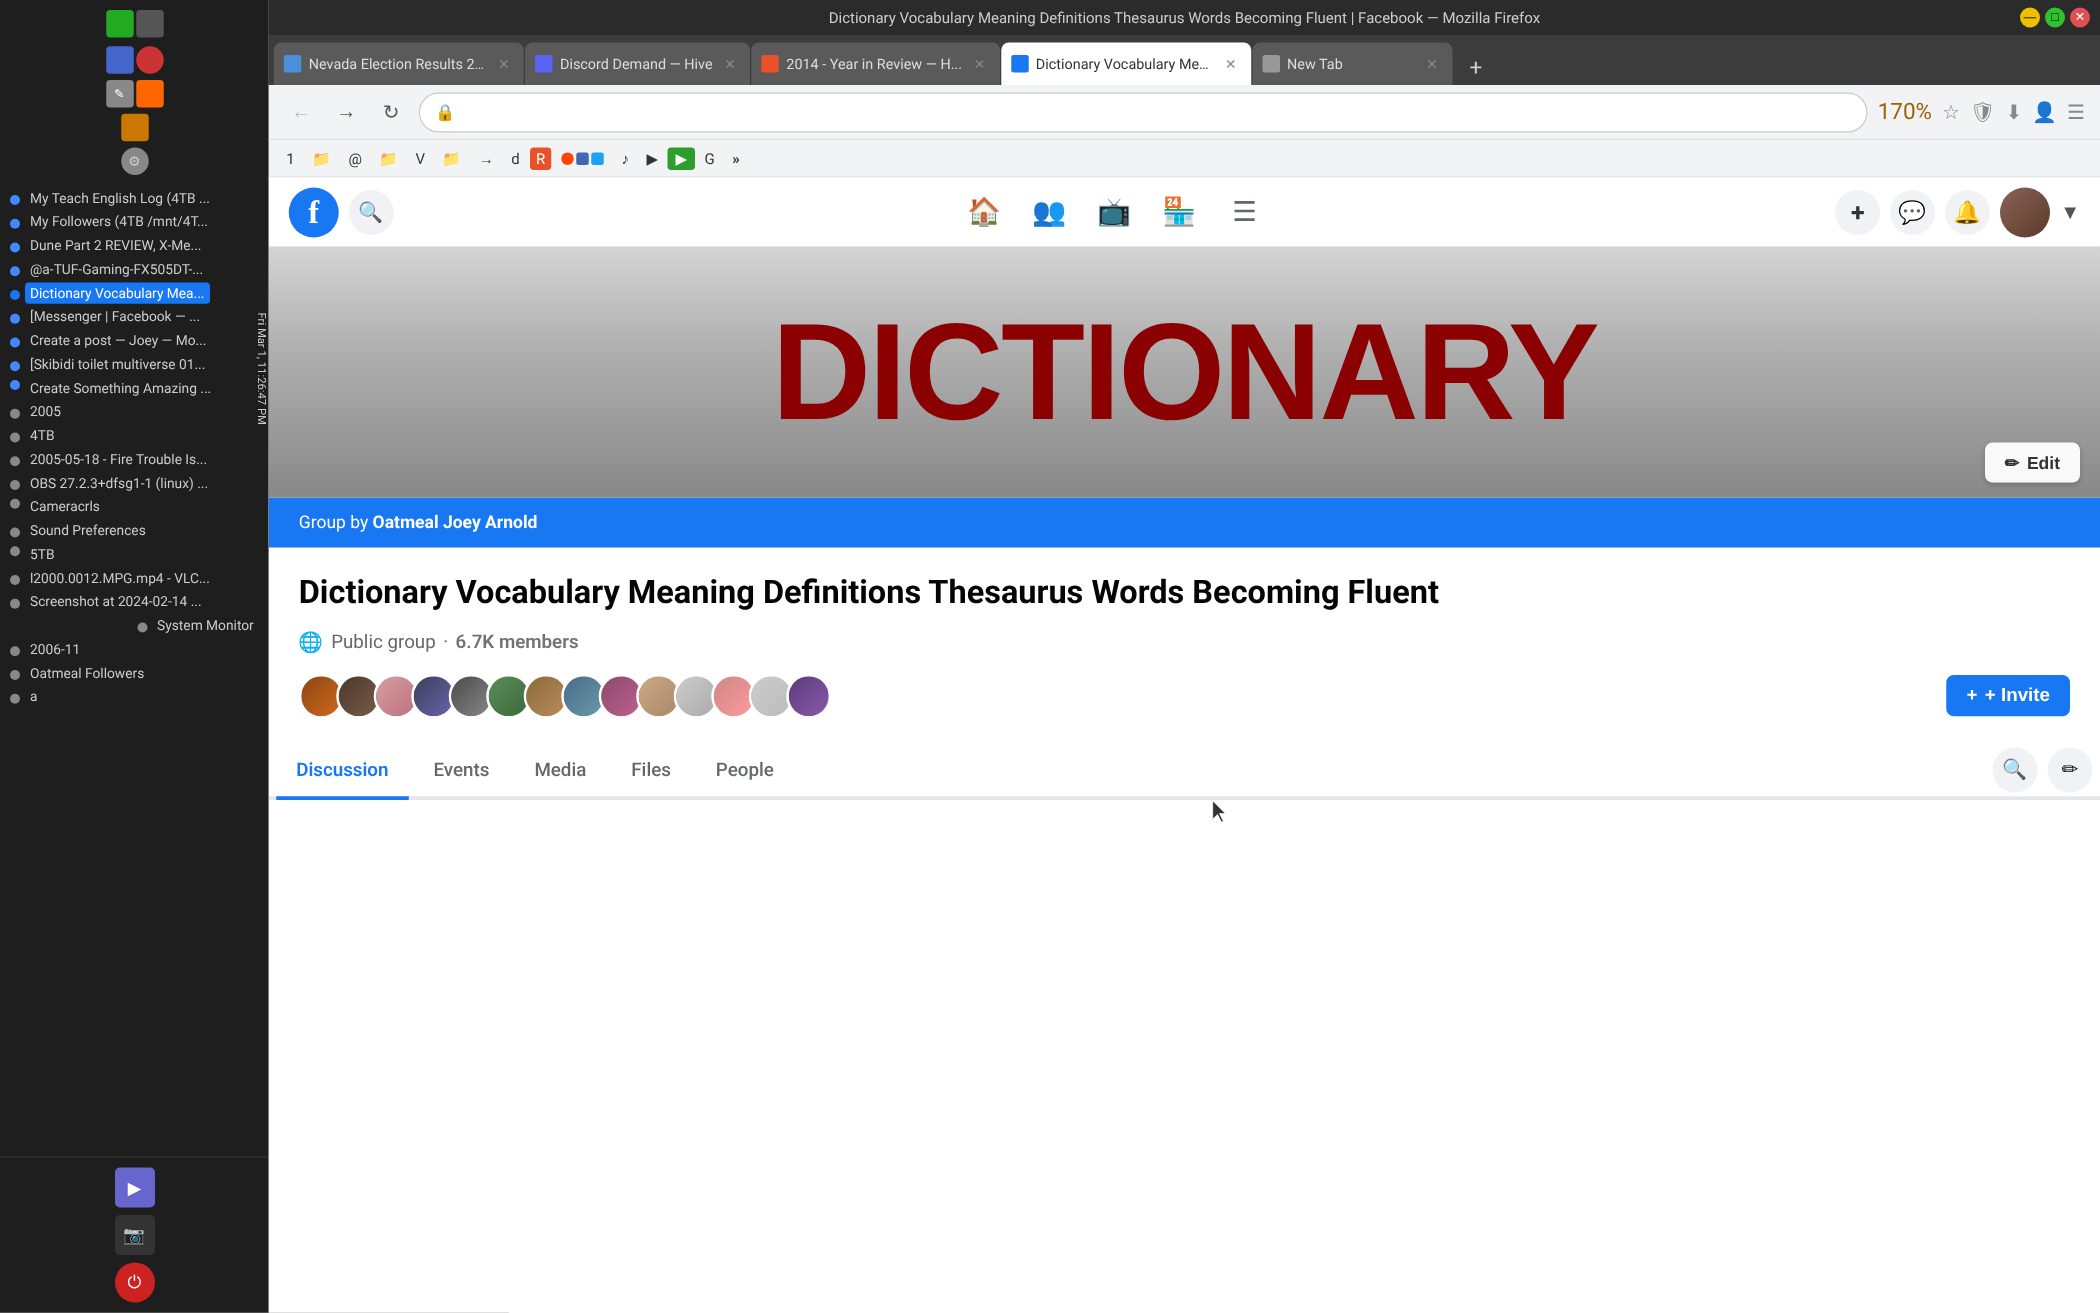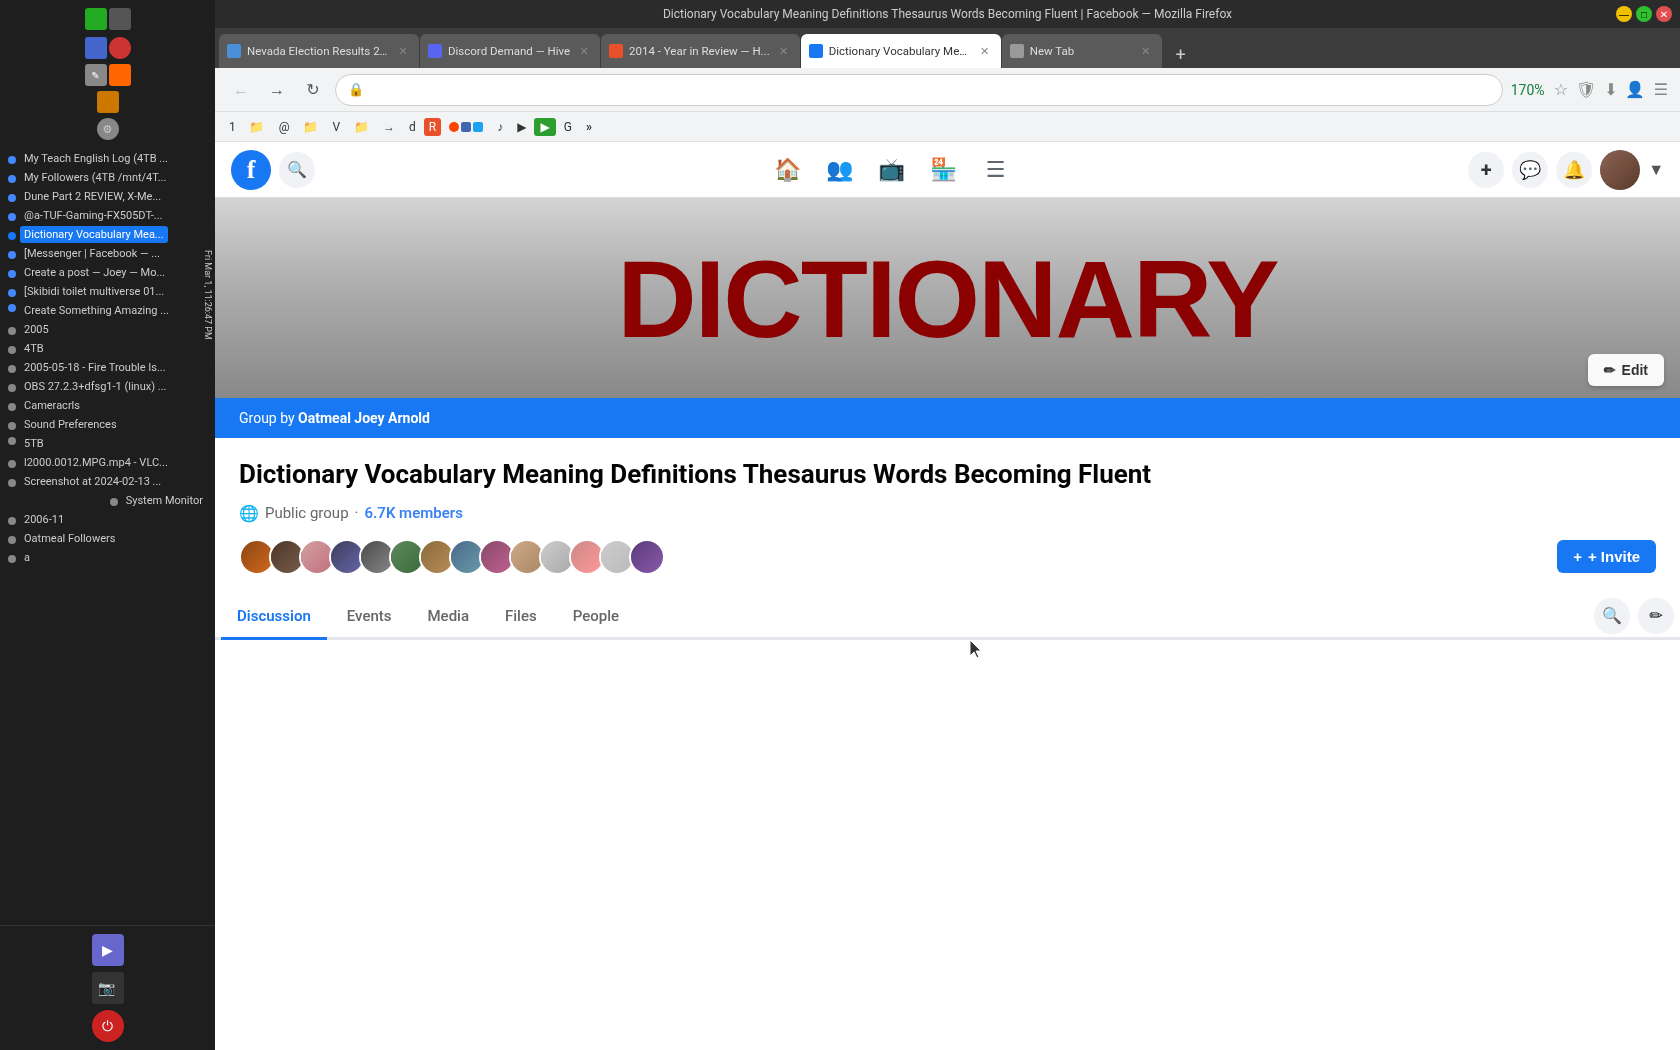--- a/index.html
+++ b/index.html
@@ -25,21 +25,21 @@
     .tab-label { overflow: hidden; text-overflow: ellipsis; white-space: nowrap; flex: 1; font-size: 11.5px; }
     .tab-close { width: 16px; height: 16px; border-radius: 50%; display: flex; align-items: center; justify-content: center; font-size: 11px; color: #888; cursor: pointer; }
     .tab-new { width: 28px; height: 28px; display: flex; align-items: center; justify-content: center; color: #ccc; font-size: 18px; cursor: pointer; margin-left: 4px; }
 
     
     .address-bar { height: 44px; background: #f1f3f4; border-bottom: 1px solid #ddd; display: flex; align-items: center; padding: 0 12px; gap: 8px; }
     .nav-btn { width: 28px; height: 28px; border-radius: 50%; border: none; background: transparent; cursor: pointer; display: flex; align-items: center; justify-content: center; font-size: 16px; color: #555; }
     .nav-btn.disabled { color: #bbb; cursor: default; }
     .url-bar { flex: 1; height: 32px; background: #fff; border: 1.5px solid #ccc; border-radius: 20px; display: flex; align-items: center; padding: 0 12px; gap: 6px; }
     .url-text { font-size: 13px; color: #1a73e8; flex: 1; }
-    .zoom-text { font-size: 14px; color: #15803d; min-width: 35px; }
+    .zoom-text { font-size: 18px; color: #a16207; min-width: 35px; }
     .bookmark-icon { color: #888; font-size: 16px; cursor: pointer; }
 
     
     .bookmarks-bar { height: 30px; background: #f1f3f4; border-bottom: 1px solid #e0e0e0; display: flex; align-items: center; padding: 0 8px; gap: 2px; overflow: hidden; }
     .bm-item { padding: 2px 6px; font-size: 12px; color: #333; cursor: pointer; border-radius: 3px; white-space: nowrap; display: flex; align-items: center; gap: 3px; }
 
     
     .fb-content { flex: 1; overflow: hidden; background: #fff; display: flex; flex-direction: column; }
 
     
@@ -60,21 +60,21 @@
     
     .group-by-bar { height: 40px; background: #1877f2; display: flex; align-items: center; padding: 0 24px; flex-shrink: 0; }
     .group-by-text { color: #fff; font-size: 14px; }
     .group-by-link { color: #fff; font-weight: 700; font-size: 14px; cursor: pointer; }
 
     
     .group-info { padding: 20px 24px; flex-shrink: 0; }
     .group-title { font-size: 26px; font-weight: 700; color: #050505; line-height: 1.3; margin-bottom: 12px; }
     .group-meta { display: flex; align-items: center; gap: 6px; font-size: 15px; color: #65676b; margin-bottom: 16px; }
     .globe-icon { font-size: 16px; }
-    .members-count { font-weight: 600; color: #3b82f6; }
+    .members-count { font-weight: 600; color: #737373; }
     .group-actions { display: flex; align-items: center; gap: 12px; }
     .invite-btn { background: #1877f2; color: #fff; border: none; border-radius: 6px; padding: 8px 16px; font-size: 15px; font-weight: 600; cursor: pointer; display: flex; align-items: center; gap: 6px; margin-left: auto; }
 
     
     .group-tabs { display: flex; border-bottom: 3px solid #e4e6eb; padding: 0 6px; gap: 4px; flex-shrink: 0; }
     .group-tab { padding: 12px 16px; font-size: 15px; font-weight: 500; color: #65676b; cursor: pointer; border-bottom: 3px solid transparent; margin-bottom: -3px; white-space: nowrap; }
     .group-tab.active { color: #1877f2; border-bottom-color: #1877f2; font-weight: 600; }
 
     
     .left-sidebar { position: absolute; left: 0; top: 0; width: 215px; height: 1050px; background: #1e1e1e; display: flex; flex-direction: column; overflow: hidden; }
@@ -178,39 +178,39 @@
       <div class="sidebar-item">4TB</div>
     </div>
     <div style="display:flex;align-items:center;gap:4px;margin-bottom:2px;">
       <div class="sidebar-dot" style="background:#888;"></div>
       <div class="sidebar-item">2005-05-18 - Fire Trouble Is...</div>
     </div>
     <div style="display:flex;align-items:center;gap:4px;margin-bottom:2px;">
       <div class="sidebar-dot" style="background:#888;"></div>
       <div class="sidebar-item">OBS 27.2.3+dfsg1-1 (linux) ...</div>
     </div>
-    <div style="display:flex;align-items:center;gap:4px;margin-bottom:2px;">
+    <div style="display:flex;align-items:flex-start;gap:4px;margin-bottom:2px;">
       <div class="sidebar-dot" style="background:#888;"></div>
       <div class="sidebar-item">Cameracrls</div>
     </div>
     <div style="display:flex;align-items:center;gap:4px;margin-bottom:2px;">
       <div class="sidebar-dot" style="background:#888;"></div>
       <div class="sidebar-item">Sound Preferences</div>
     </div>
     <div style="display:flex;gap:4px;margin-bottom:2px;">
       <div class="sidebar-dot" style="background:#888;"></div>
       <div class="sidebar-item">5TB</div>
     </div>
     <div style="display:flex;align-items:center;gap:4px;margin-bottom:2px;">
       <div class="sidebar-dot" style="background:#888;"></div>
       <div class="sidebar-item">l2000.0012.MPG.mp4 - VLC...</div>
     </div>
     <div style="display:flex;align-items:center;gap:4px;margin-bottom:2px;">
       <div class="sidebar-dot" style="background:#888;"></div>
-      <div class="sidebar-item">Screenshot at 2024-02-13 ...</div>
+      <div class="sidebar-item">Screenshot at 2024-02-14 ...</div>
     </div>
     <div style="display:flex;align-items:center;gap:4px;margin-bottom:2px;justify-content:flex-end;">
       <div class="sidebar-dot" style="background:#888;"></div>
       <div class="sidebar-item">System Monitor</div>
     </div>
     <div style="display:flex;align-items:center;gap:4px;margin-bottom:2px;">
       <div class="sidebar-dot" style="background:#888;"></div>
       <div class="sidebar-item">2006-11</div>
     </div>
     <div style="display:flex;align-items:center;gap:4px;margin-bottom:2px;">

